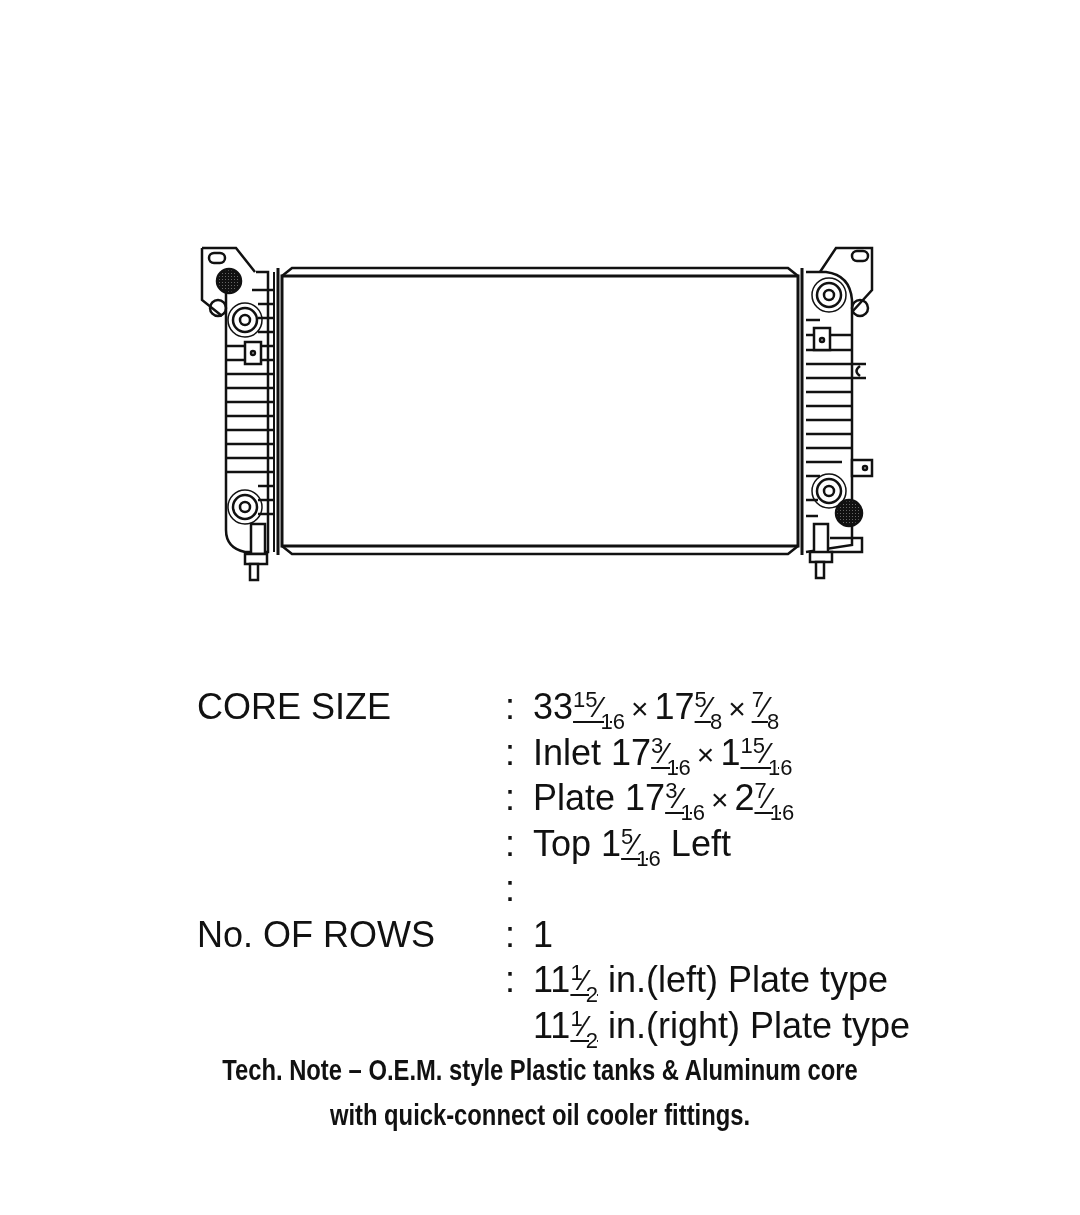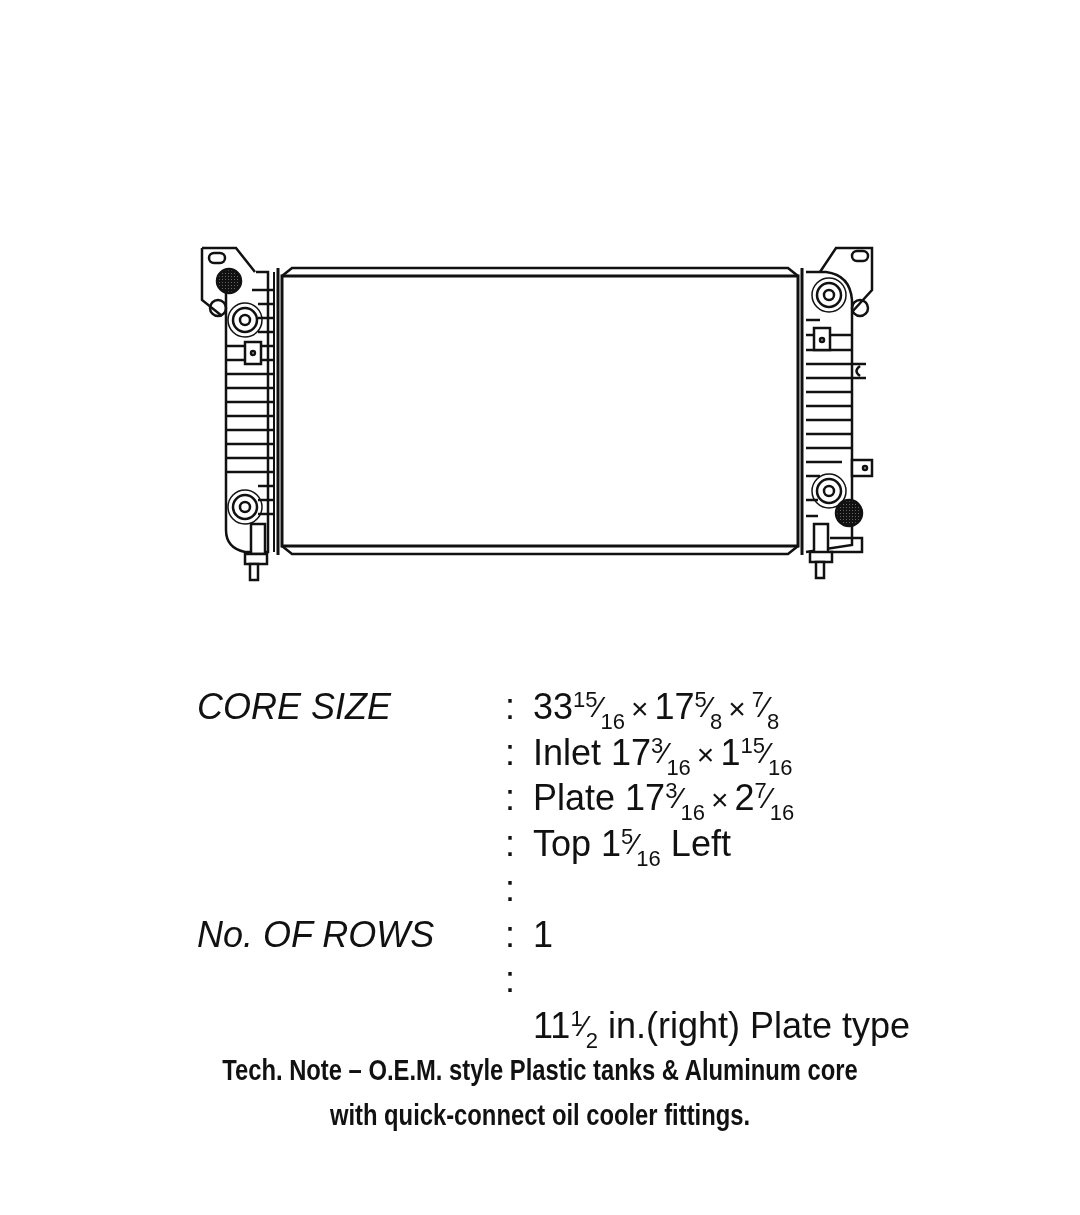--- a/index.html
+++ b/index.html
@@ -1,24 +1,24 @@
 <!DOCTYPE html>
 <html><head>
 <meta charset="utf-8">
 <style>
   html, body { margin: 0; padding: 0; background: #ffffff; }
   body { width: 1080px; height: 1215px; position: relative; overflow: hidden;
          font-family: "Liberation Sans", sans-serif; color: #111; }
   #drawing { position: absolute; left: 0; top: 0; }
   .spec { position: absolute; left: 197px; top: 684px; width: 760px; }
   .row { position: relative; height: 45.5px; font-size: 36px; line-height: 45px; white-space: nowrap; }
-  .label { position: absolute; left: 0; top: 0; font-style: italic; }
+  .label { position: absolute; left: 0; top: 0; }
   .colon { position: absolute; left: 308px; top: 0; }
   .value { position: absolute; left: 336px; top: 0; }
-  .frac { display: inline-block; position: relative; font-size: 22px; }
+  .frac { display: inline-block; position: relative; font-size: 22px; text-decoration: underline; }
   .frac .n { position: relative; top: -12px; }
   .frac .s { font-size: 30px; position: relative; top: -2px; margin: 0 -1px; }
   .frac .d { position: relative; top: 10px; }
   .times { font-size: 30px; margin: 0 6px; }
   .note { position: absolute; left: 0; width: 1080px; text-align: center;
           font-size: 29px; transform: scaleX(0.82); transform-origin: 540px 0; font-weight: 600; }
   .note1 { top: 1054px; }
   .note2 { top: 1099px; }
 </style>
 </head>
@@ -160,20 +160,21 @@
   </div>
 
   <div class="row">
     <span class="label">No. OF ROWS</span>
     <span class="colon">:</span>
     <span class="value">1</span>
   </div>
 
   <div class="row">
     <span class="colon">:</span>
+    <span class="value"><span>11</span><span class="frac"><span class="n">1</span><span class="s">⁄</span><span class="d">2</span></span> <span>in.(left) Plate type</span></span>
   </div>
 
   <div class="row">
     <span class="value"><span>11</span><span class="frac"><span class="n">1</span><span class="s">⁄</span><span class="d">2</span></span> <span>in.(right) Plate type</span></span>
   </div>
 </div>
 
 <div class="note note1">Tech. Note –  O.E.M. style Plastic tanks &amp; Aluminum core</div>
 <div class="note note2">with quick-connect oil cooler fittings.</div>
 

